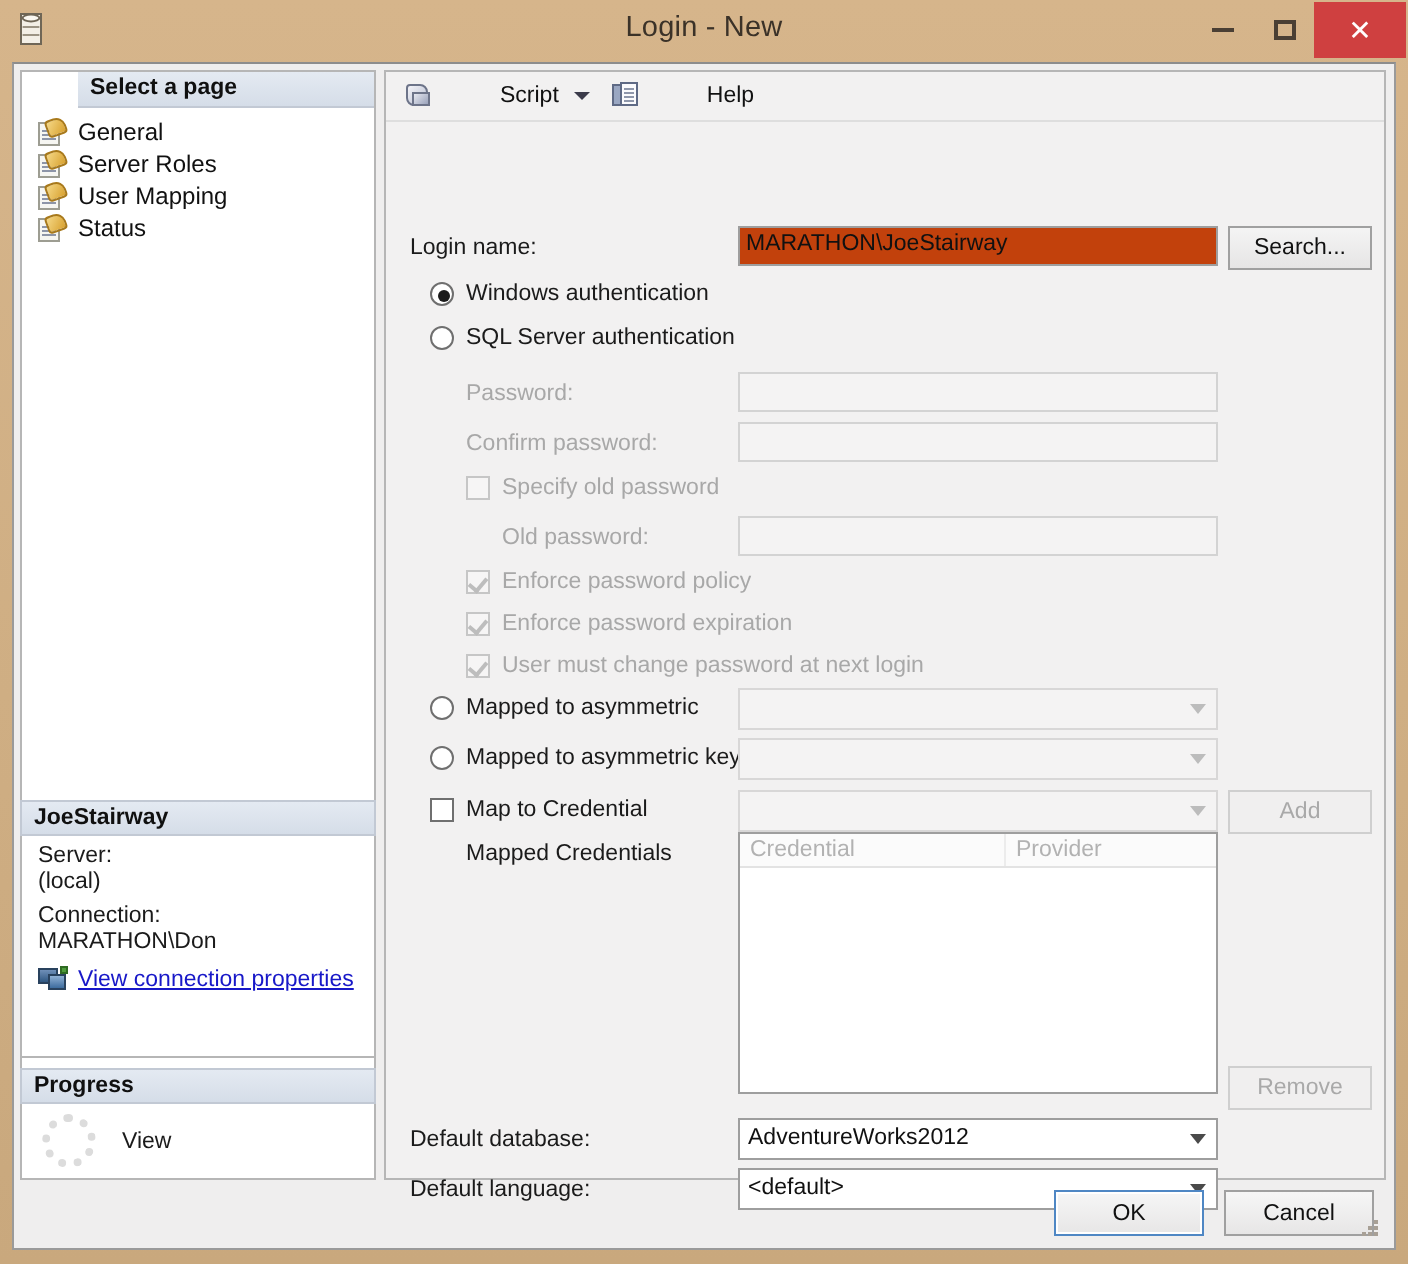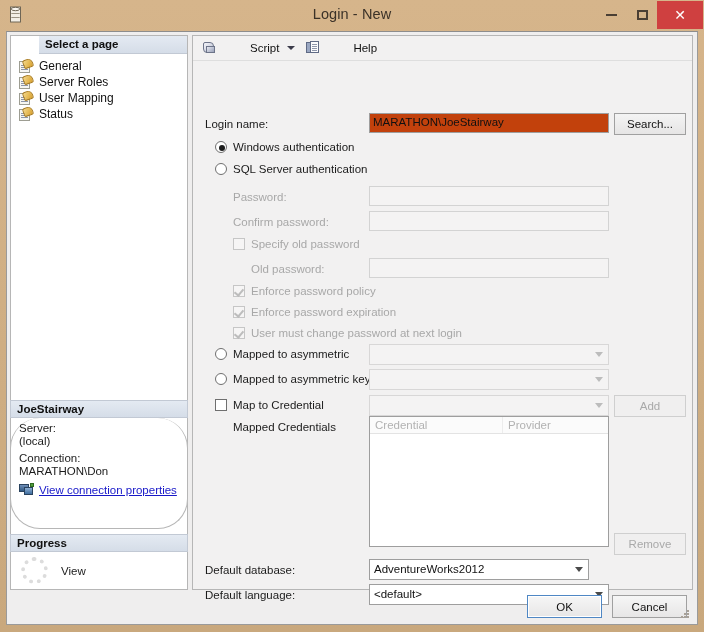--- a/index.html
+++ b/index.html
@@ -115,21 +115,21 @@
   }
   .section-body {
     position: absolute; left: 3px;
     width: 178px;
     background: #fff;
     border: 1px solid #b6b6b6;
     border-top: none;
     font-size: 11.5px; color: #1b1b1b;
   }
   #conn-header { top: 368px; }
-  #conn-body { top: 386px; height: 111px; border-radius: 30px; }
+  #conn-body { top: 386px; height: 111px; }
   #prog-header { top: 502px; }
   #prog-body { top: 520px; height: 38px; }
 
   .conn-row { padding: 4px 0 0 8px; line-height: 13px; }
   .conn-link {
     display: flex; align-items: center;
     padding: 5px 0 0 8px;
   }
   .conn-link a {
     color: #1818c8; font-size: 11.5px;
@@ -513,21 +513,21 @@
         <div class="listview" style="left:176px; top:355px; width:240px; height:131px;">
           <div class="lv-head">
             <div class="lv-col c1">Credential</div>
             <div class="lv-col c2">Provider</div>
           </div>
           <div class="lv-body"></div>
         </div>
         <div class="btn disabled" style="left:421px; top:472px; width:72px;">Remove</div>
 
         <div class="lbl" style="left:12px; top:503px;">Default database:</div>
-        <div class="combo" style="left:176px; top:498px; width:220px;">
+        <div class="combo" style="left:176px; top:498px; width:240px;">
           <span>AdventureWorks2012</span>
           <i class="arrow"></i>
         </div>
 
         <div class="lbl" style="left:12px; top:528px;">Default language:</div>
         <div class="combo" style="left:176px; top:523px; width:240px;">
           <span>&lt;default&gt;</span>
           <i class="arrow"></i>
         </div>
       </div>

